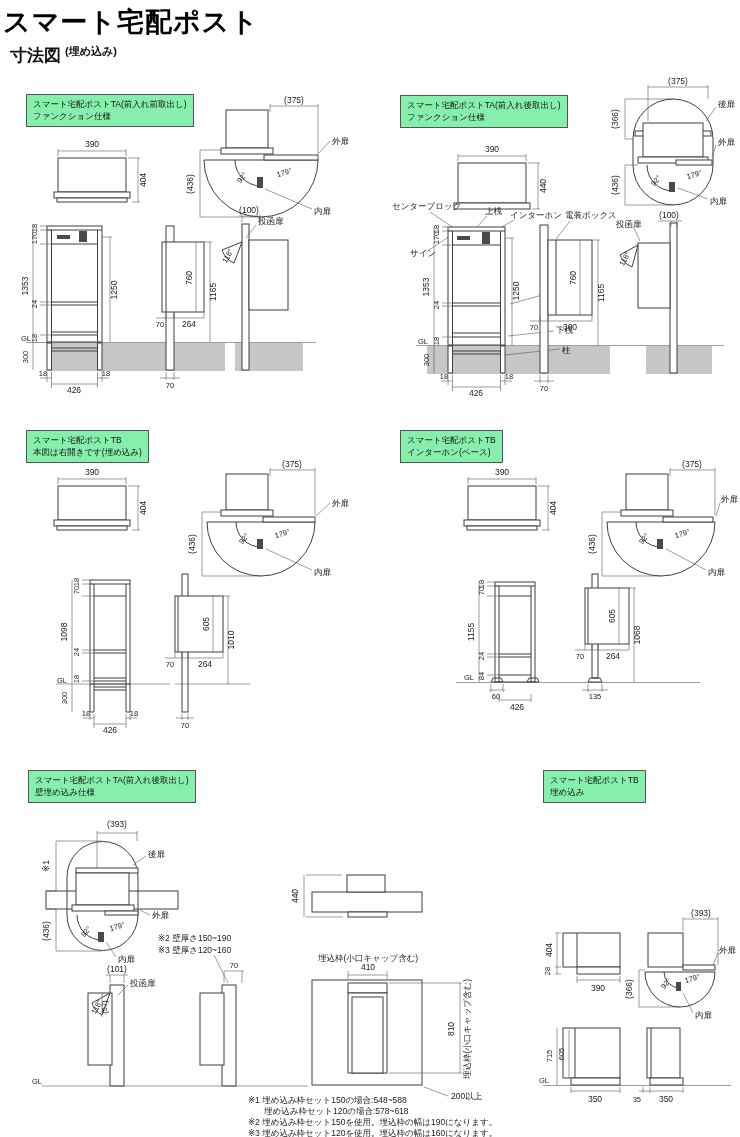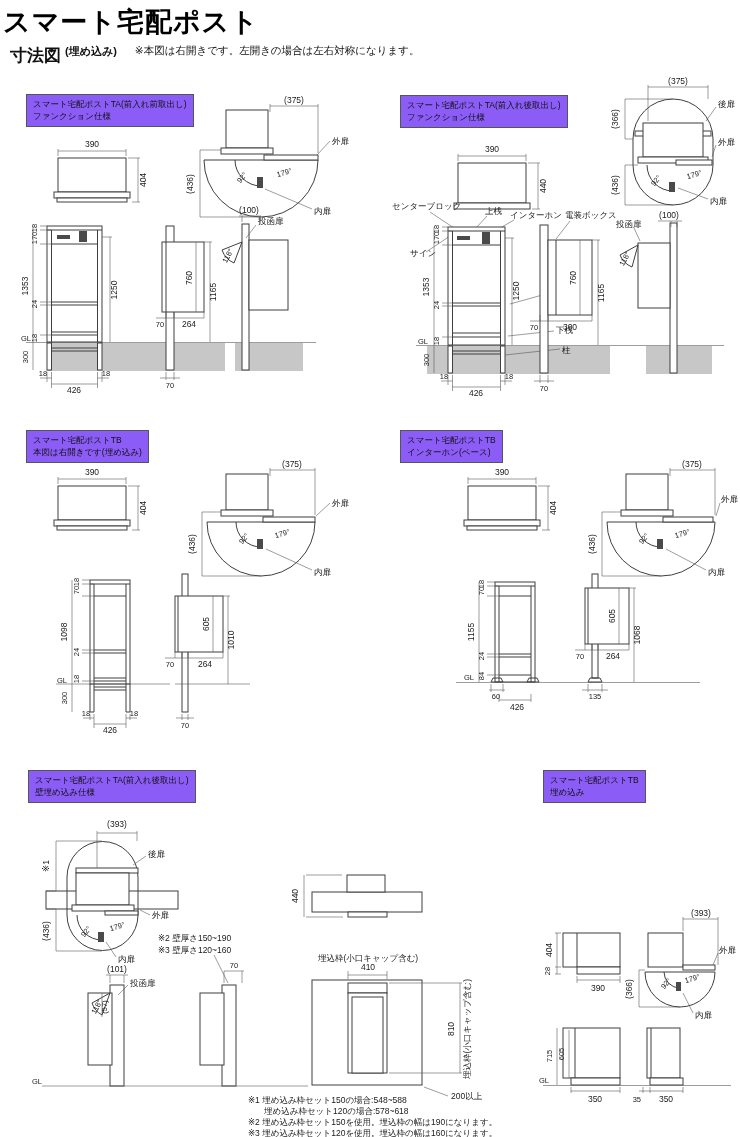--- a/index.html
+++ b/index.html
@@ -5,21 +5,21 @@
   html,body{margin:0;padding:0;background:#fff;}
   body{width:740px;height:1137px;position:relative;overflow:hidden;
        font-family:"Liberation Sans","DejaVu Sans",sans-serif;color:#111;}
   .hdr{position:absolute;left:3px;top:4px;}
   .hdr h1{margin:0;font-size:27px;font-weight:bold;letter-spacing:1px;color:#000;}
   .sub{position:absolute;left:10px;top:44px;display:flex;align-items:flex-start;gap:4px;white-space:nowrap;}
   .sub .s1{font-size:17px;font-weight:bold;}
   .sub .s2{font-size:11px;font-weight:bold;}
   .sub .s3{font-size:10.5px;margin-left:14px;}
   .panel{position:absolute;}
-  .pbox{position:absolute;border:1px solid #555;background:#8b5cf6;padding:3px 6px;
+  .pbox{position:absolute;border:1px solid #555;background:#86efac;padding:3px 6px;
         font-size:8.5px;line-height:1.45;white-space:nowrap;z-index:2;}
   svg{position:absolute;left:0;top:0;}
   .ln{stroke:#3f3f3f;stroke-width:1;fill:none;}
   .lt{stroke:#5a5a5a;stroke-width:.6;fill:none;}
   .fw{fill:#fff;stroke:#3f3f3f;stroke-width:1;}
   .dk{fill:#4a4a4a;stroke:none;}
   .gnd{fill:#c7c7c7;stroke:none;}
   text.t{font-family:"Liberation Sans","DejaVu Sans",sans-serif;font-size:8.5px;fill:#1a1a1a;}
   text.ts{font-size:7.5px;}
   .tm{text-anchor:middle;}
@@ -27,21 +27,20 @@
 </style>
 </head>
 <body>
 
 <div class="hdr">
   <h1>スマート宅配ポスト</h1>
 </div>
 <div class="sub">
   <span class="s1">寸法図</span>
   <span class="s2">(埋め込み)</span>
-  <span class="s3">※本図は右開きです。左開きの場合は左右対称になります。</span>
 </div>
 
 <div class="panel" style="left:20px;top:92px;width:360px;height:336px;">
   <div class="pbox" style="left:6px;top:2px;">
     <div>スマート宅配ポストTA(前入れ前取出し)</div>
     <div>ファンクション仕様</div>
   </div>
   <svg width="360" height="336" viewBox="0 0 360 336">
     <g>
       <rect class="gnd" x="27" y="251" width="178" height="28"></rect>

